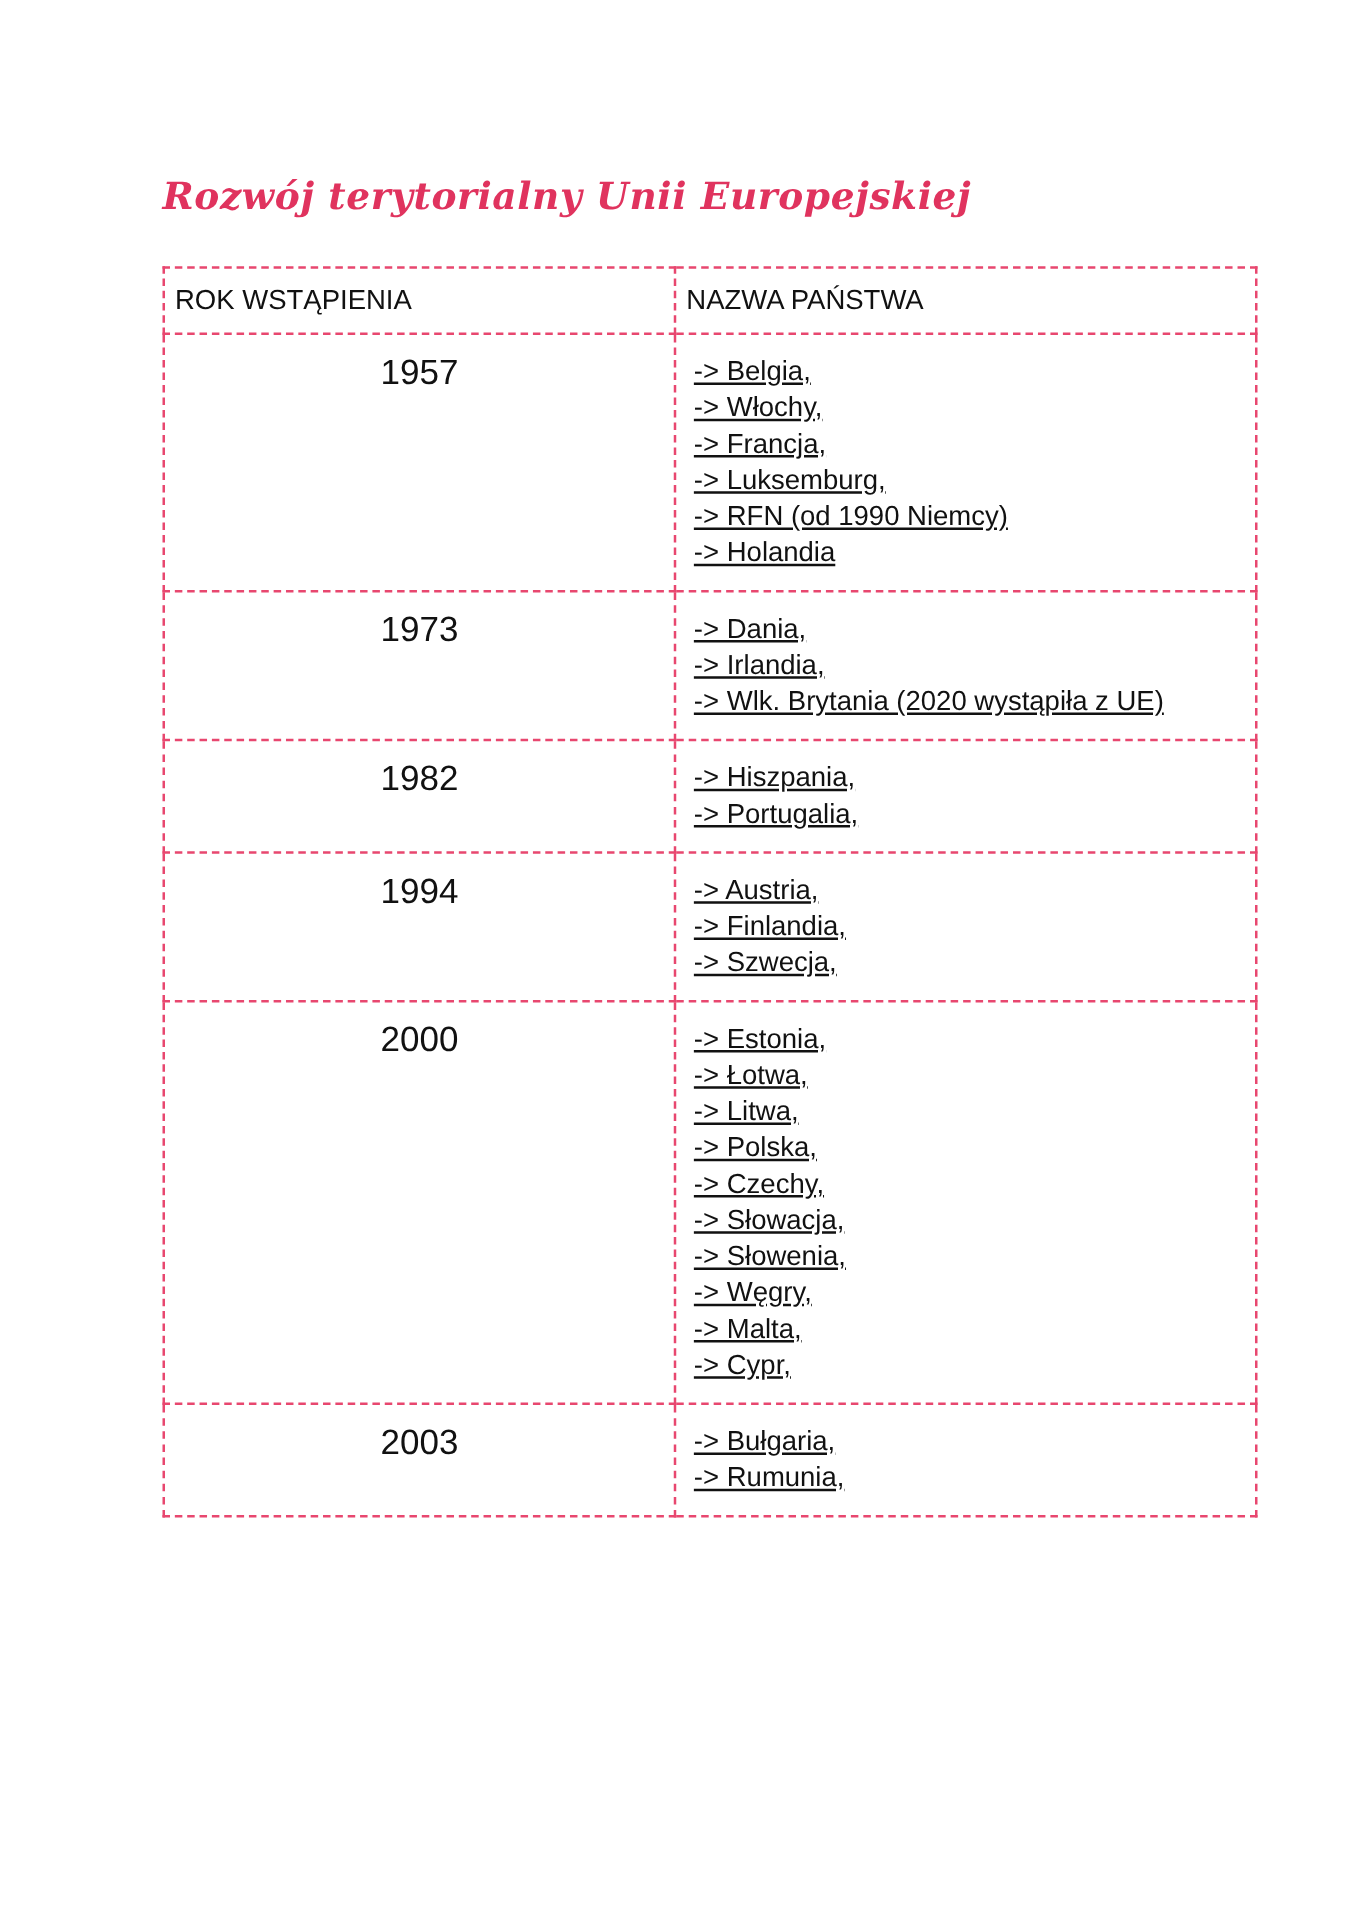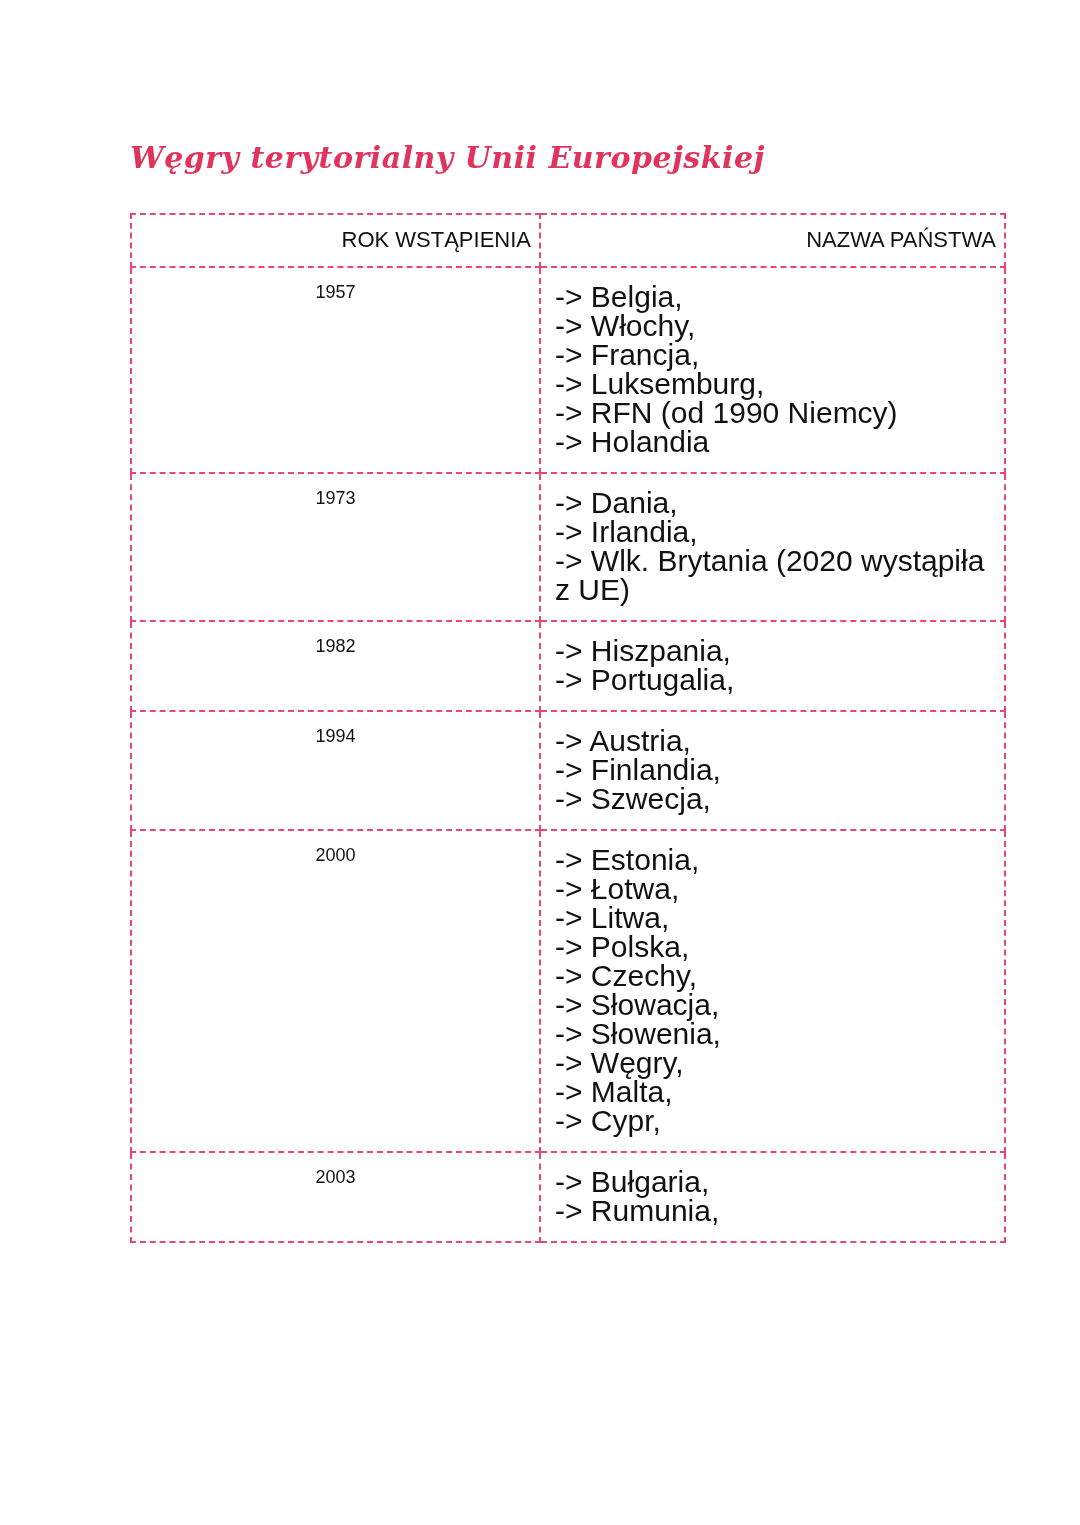--- a/index.html
+++ b/index.html
@@ -39,49 +39,50 @@
   }
 
   table.accession-table th,
   table.accession-table td {
     border: 2px dashed #e8476f;
     vertical-align: top;
   }
 
   table.accession-table th {
     font-weight: 400;
-    text-align: right;
+    text-align: left;
     padding: 12px 8px 13px 8px;
     font-size: 22px;
   }
 
   col.col-year   { width: 410px; }
   col.col-names  { width: 466px; }
 
   td.year-cell {
     text-align: center;
     padding: 14px 8px 16px 8px;
-    font-size: 18px;
+    font-size: 28px;
   }
 
   td.country-cell {
     padding: 14px 10px 16px 14px;
-    font-size: 30px;
+    font-size: 22px;
+    text-decoration: underline;
   }
 
   td.country-cell div {
     line-height: 29px;
   }
 </style>
 </head>
 <body>
 
 <div class="page">
 
-  <h1 class="doc-title">Węgry terytorialny Unii Europejskiej</h1>
+  <h1 class="doc-title">Rozwój terytorialny Unii Europejskiej</h1>
 
   <table class="accession-table">
     <colgroup>
       <col class="col-year">
       <col class="col-names">
     </colgroup>
     <thead>
       <tr>
         <th>ROK WSTĄPIENIA</th>
         <th>NAZWA PAŃSTWA</th>

